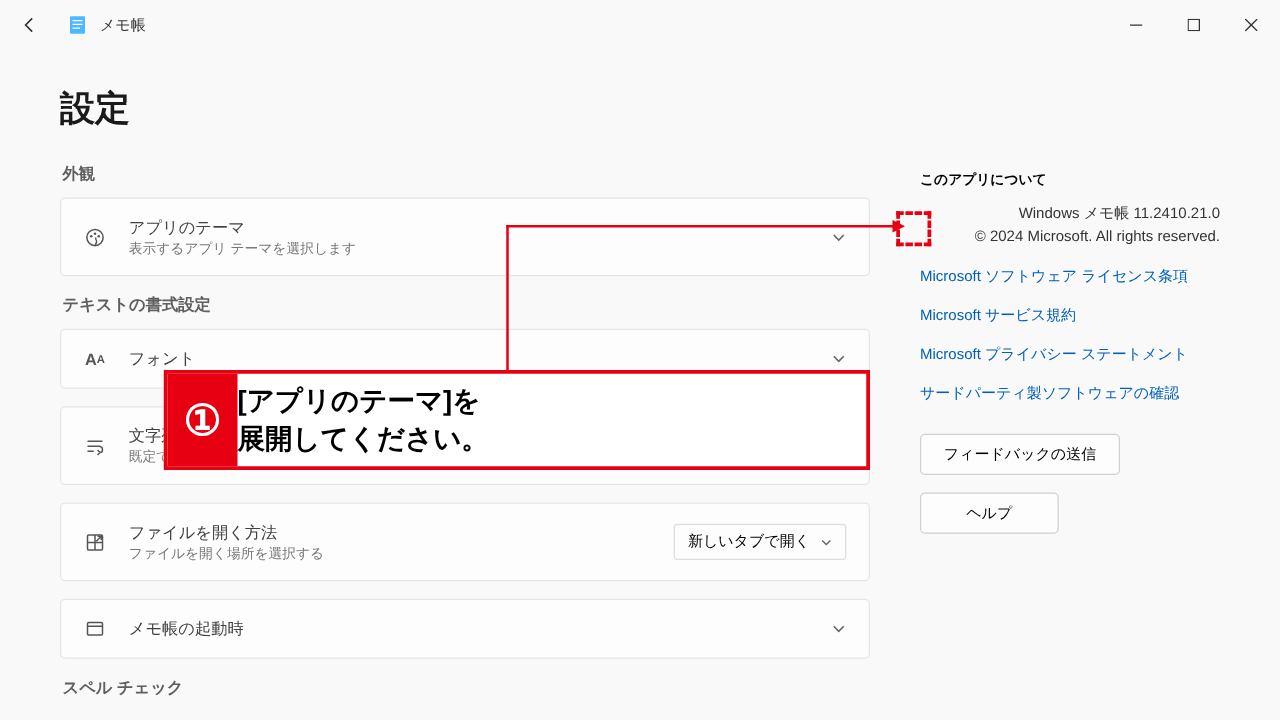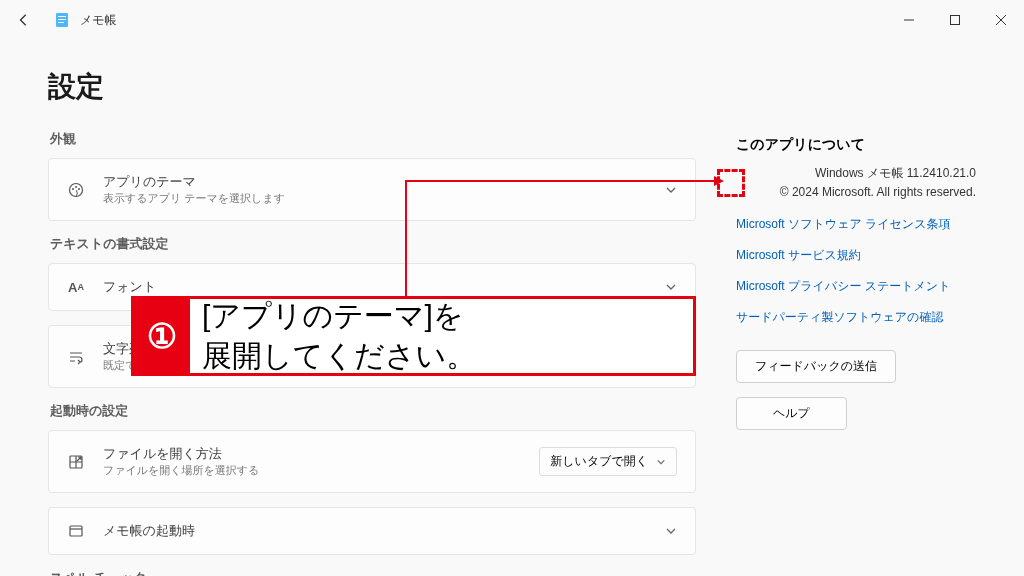--- a/index.html
+++ b/index.html
@@ -44,21 +44,21 @@
 .exp-text { flex: 1; }
 .exp-title { font-size: 13px; color: #404040; }
 .exp-desc { font-size: 11px; color: #777; margin-top: 0; }
 .chevron { color: #666; }
 .toggle {
   width: 40px; height: 20px; background: #005fb8; border-radius: 10px; position: relative; margin-right: 8px;
 }
 .toggle::after { content: ""; position: absolute; width: 12px; height: 12px; background: #fff; border-radius: 50%; top: 4px; right: 4px; }
 .toggle-label { font-size: 12px; color: #333; margin-right: 14px; }
 .sidebar { width: 240px; padding-top: 4px; }
-.about-title { font-size: 14px; font-weight: 600; margin-bottom: 10px; }
+.about-title { font-size: 11px; font-weight: 600; margin-bottom: 10px; }
 .about-line { font-size: 12px; color: #333; line-height: 1.6; text-align: right; }
 .link { color: #005fb8; font-size: 12px; display: block; margin-top: 14px; cursor: pointer; }
 .btn {
   background: #fdfdfd; border: 1px solid #d0d0d0; border-radius: 4px;
   padding: 7px 18px; font-size: 12px; margin-top: 14px; cursor: pointer;
   display: inline-block; text-align: left;
 }
 
 .anno-highlight {
   position: absolute;
@@ -91,21 +91,21 @@
   left: 714px; top: 176px;
   width: 0; height: 0;
   border-top: 5px solid transparent;
   border-bottom: 5px solid transparent;
   border-left: 10px solid #e60012;
 }
 .anno-num {
   width: 56px; background: #e60012; color: #fff; font-size: 34px; font-weight: bold;
   display: flex; align-items: center; justify-content: center;
 }
-.anno-text { flex: 1; display: flex; align-items: center; padding-left: 12px; font-size: 30px; font-weight: 400; line-height: 1.35; }
+.anno-text { flex: 1; display: flex; align-items: center; font-size: 22px; font-weight: 700; line-height: 1.35; }
 .dropdown-val {
   border: 1px solid #ddd; border-radius: 3px; padding: 5px 10px; font-size: 12px;
   display: flex; align-items: center; gap: 8px;
 }
 </style>
 </head>
 <body>
 
 <div class="titlebar">
   <div class="back-btn">
@@ -184,21 +184,20 @@
           </svg>
       </div>
       <div class="exp-text">
         <div class="exp-title">文字列</div>
         <div class="exp-desc">既定でウ</div>
       </div>
       <div class="toggle"></div>
       <span class="toggle-label">オン</span>
     </div>
 
-    <div class="section-label">起動時の設定</div>
 
     <div class="expander">
       <div class="exp-icon">
         <svg width="16" height="16" viewBox="0 0 16 16">
             <rect x="2" y="2" width="12" height="12" rx="1" stroke="#555" fill="none" stroke-width="1.2"></rect>
             <path d="M8 2 V14 M2 8 H14" stroke="#555" stroke-width="1.2"></path>
             <path d="M9 7 L13 3 M10 3 H13 V6" stroke="#555" fill="none" stroke-width="1.2"></path>
           </svg>
       </div>
       <div class="exp-text">

